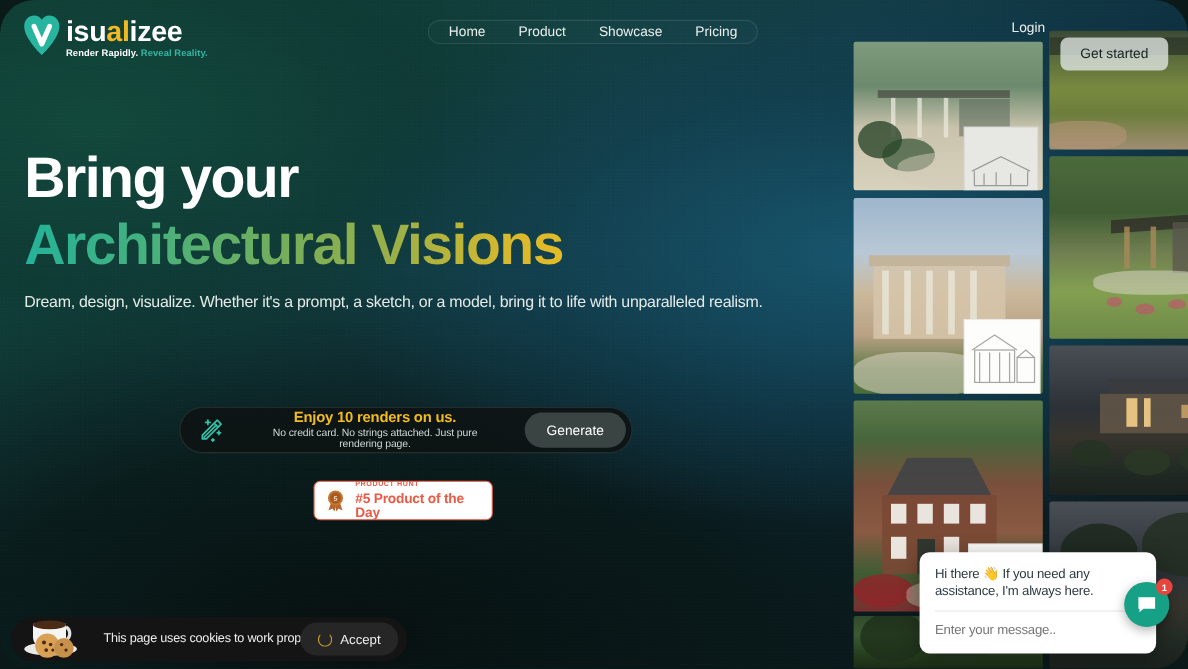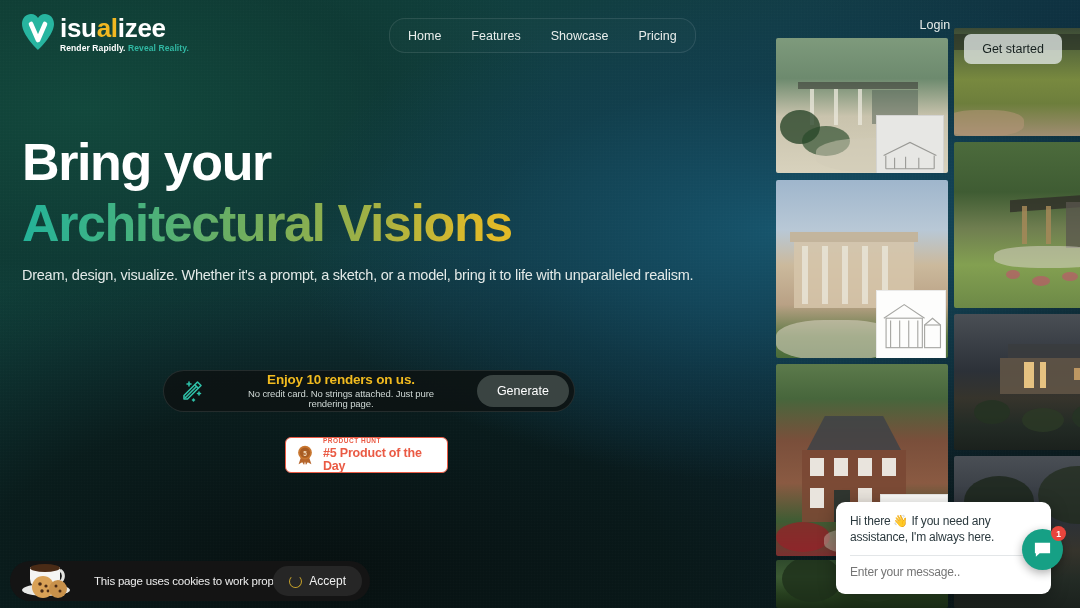--- a/index.html
+++ b/index.html
@@ -17,20 +17,21 @@
     position: absolute;
     inset: 0;
     width: 1080px;
     height: 608px;
     overflow: hidden;
     background:
       radial-gradient(ellipse 60% 55% at 72% 38%, rgba(23,86,110,0.95) 0%, rgba(17,64,82,0.55) 45%, rgba(12,40,48,0) 75%),
       radial-gradient(ellipse 55% 50% at 8% 18%, rgba(18,72,60,0.95) 0%, rgba(13,52,45,0.5) 50%, rgba(10,30,28,0) 80%),
       radial-gradient(ellipse 80% 70% at 30% 95%, rgba(7,16,16,1) 0%, rgba(8,22,21,0.85) 40%, rgba(10,32,30,0) 78%),
       linear-gradient(140deg, #11443a 0%, #10403c 22%, #123c46 45%, #0e3040 62%, #0c2028 78%, #0a1514 100%);
+    border-radius: 31px;
   }
 
   .noise {
     position: absolute;
     inset: 0;
     pointer-events: none;
     opacity: .22;
     background-image:
       repeating-linear-gradient(0deg, rgba(255,255,255,.035) 0px, rgba(255,255,255,.035) 1px, transparent 1px, transparent 3px),
       repeating-linear-gradient(90deg, rgba(255,255,255,.03) 0px, rgba(255,255,255,.03) 1px, transparent 1px, transparent 3px);
@@ -73,21 +74,21 @@
     font-weight: 700;
     letter-spacing: .1px;
     line-height: 1;
   }
   .logo-tag .t1 { color: #ffffff; }
   .logo-tag .t2 { color: #31b8a3; }
 
   .nav {
     position: absolute;
     left: 389px; top: 18px;
-    height: 35px;
+    height: 22px;
     display: flex;
     align-items: center;
     gap: 6px;
     padding: 0 6px;
     border: 1px solid rgba(255,255,255,.10);
     border-radius: 16px;
     background: rgba(255,255,255,.015);
   }
   .nav a {
     color: #e9eeec;
@@ -548,21 +549,21 @@
       </svg>
       <div class="logo-text-block">
         <div class="logo-word"><span>isu</span><span class="gold">a</span><span class="gold">l</span><span>izee</span></div>
         <div class="logo-tag"><span class="t1">Render Rapidly.</span>
           <span class="t2">Reveal Reality.</span></div>
       </div>
     </div>
 
     <nav class="nav">
       <a href="#">Home</a>
-      <a href="#">Features</a>
+      <a href="#">Product</a>
       <a href="#">Showcase</a>
       <a href="#">Pricing</a>
     </nav>
 
     <div class="auth">
       <a href="#" class="login-link">Login</a>
       <button class="btn-started">Get started</button>
     </div>
   </div>
 

